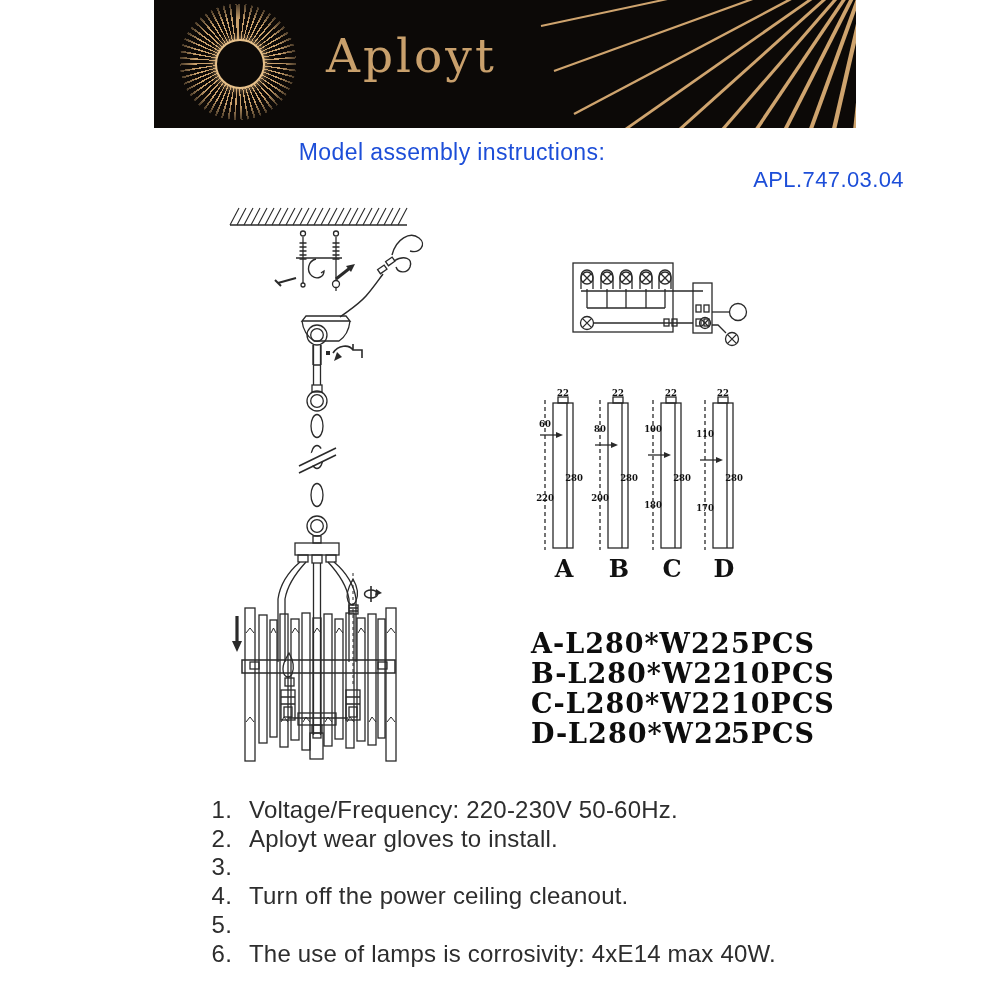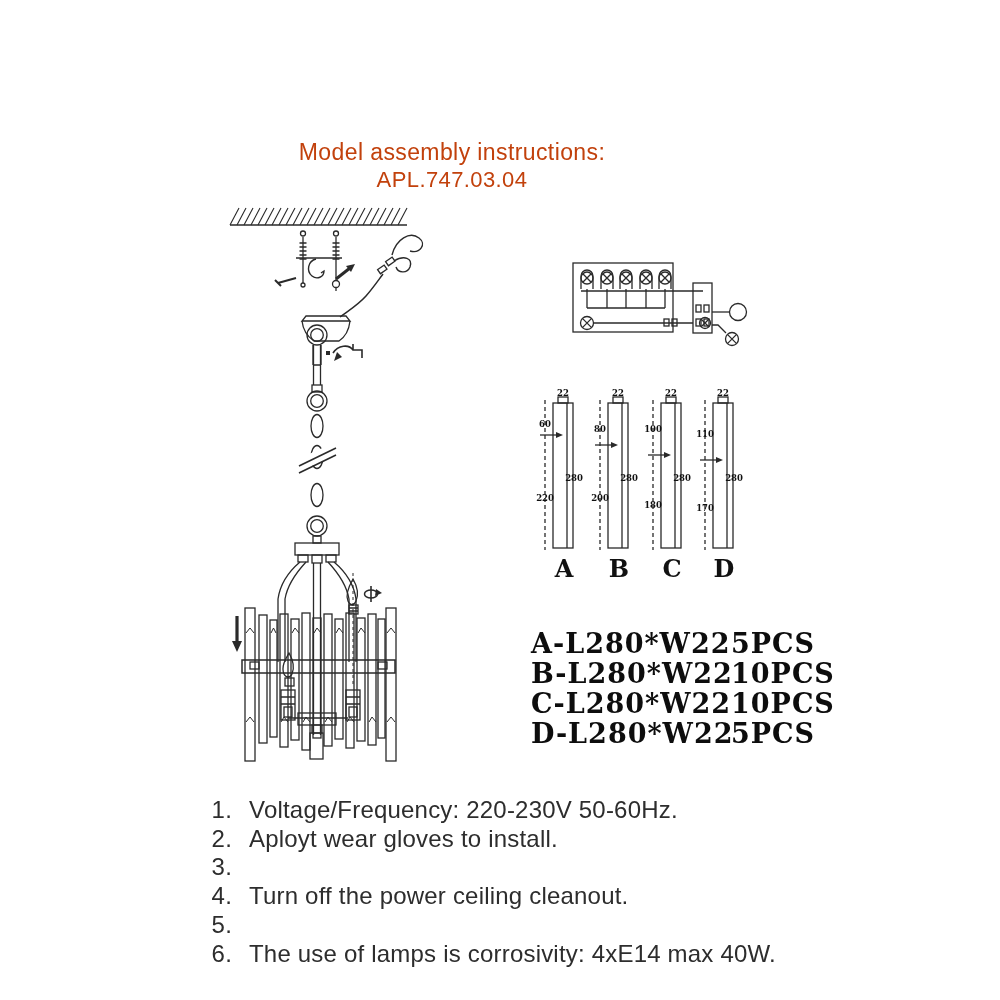--- a/index.html
+++ b/index.html
@@ -9,23 +9,23 @@
   #banner{position:absolute;left:154px;top:0;width:702px;height:128px;background:#0c0907;overflow:hidden;}
   #sunburst{position:absolute;left:26px;top:4px;width:116px;height:116px;border-radius:50%;
     background:repeating-conic-gradient(from 0deg,#c9a06c 0deg 2deg,transparent 2deg 6.5deg);}
   #sunburst-fade{position:absolute;left:26px;top:4px;width:116px;height:116px;border-radius:50%;
     background:radial-gradient(circle,rgba(12,9,7,0) 0 52%,#0c0907 80%);}
   #sunburst-core{position:absolute;left:61px;top:39px;width:46px;height:46px;border-radius:50%;
     background:#0c0907;border:2px solid #e6c08a;box-shadow:0 0 9px rgba(235,195,140,.95);}
   #brand{position:absolute;left:172px;top:32px;color:#c9a06c;font-family:"DejaVu Serif",serif;
     font-size:47px;font-weight:400;letter-spacing:3px;line-height:1;}
   
-  .title-line{position:absolute;left:0;width:904px;text-align:center;color:#c2410c;}
+  .title-line{position:absolute;left:0;width:904px;text-align:center;color:#1d4ed8;}
   #title1{top:139px;font-size:23px;letter-spacing:.4px;}
-  #title2{top:167px;font-size:22px;letter-spacing:.4px;}
+  #title2{top:167px;font-size:22px;letter-spacing:.4px;text-align:right;}
   
   svg{position:absolute;overflow:hidden;}
   .ln{stroke:#2a2a2a;fill:none;stroke-width:1.3;}
   .fl{fill:#2a2a2a;stroke:none;}
   .dim{font-family:"DejaVu Serif",serif;font-weight:700;fill:#111;}
   
   #parts{position:absolute;left:531px;top:629px;font-family:"DejaVu Serif",serif;
     font-weight:700;font-size:27px;color:#0d0d0d;line-height:30px;white-space:nowrap;}
   #parts .code{display:inline-block;width:186px;letter-spacing:1px;}
   #parts .qty{letter-spacing:1px;margin-left:14px;}
@@ -33,20 +33,42 @@
   #instructions{position:absolute;left:196px;top:796px;width:690px;color:#2d2d2d;
     font-size:24px;line-height:28.7px;letter-spacing:.2px;}
   #instructions .row{display:flex;}
   #instructions .num{width:36px;text-align:right;margin-right:17px;flex:none;}
 </style>
 </head>
 <body>
 
 <div id="page">
 
+  <div id="banner">
+    <div id="sunburst"></div>
+    <div id="sunburst-fade"></div>
+    <div id="sunburst-core"></div>
+    <div id="brand">Aployt</div>
+    <svg width="702" height="128" viewBox="0 0 702 128">
+      <g stroke="#cfa46e">
+        <line x1="720" y1="-45" x2="387" y2="26" stroke-width="2"></line>
+        <line x1="720" y1="-45" x2="400" y2="71" stroke-width="2.2"></line>
+        <line x1="720" y1="-45" x2="420" y2="114" stroke-width="2.5"></line>
+        <line x1="720" y1="-45" x2="442" y2="150" stroke-width="2.8"></line>
+        <line x1="720" y1="-45" x2="467" y2="182" stroke-width="3"></line>
+        <line x1="720" y1="-45" x2="497" y2="212" stroke-width="3.2"></line>
+        <line x1="720" y1="-45" x2="530" y2="237" stroke-width="3.5"></line>
+        <line x1="720" y1="-45" x2="566" y2="258" stroke-width="3.8"></line>
+        <line x1="720" y1="-45" x2="604" y2="275" stroke-width="4"></line>
+        <line x1="720" y1="-45" x2="644" y2="286" stroke-width="4.3"></line>
+        <line x1="720" y1="-45" x2="684" y2="293" stroke-width="4.6"></line>
+        <line x1="720" y1="-45" x2="718" y2="295" stroke-width="5"></line>
+      </g>
+    </svg>
+  </div>
 
   <div id="title1" class="title-line">Model assembly instructions:</div>
   <div id="title2" class="title-line">APL.747.03.04</div>
 
   <svg style="left:150px;top:195px" width="340" height="600" viewBox="0 0 340 600">
     <g class="ln">
 
       <line x1="80" y1="30" x2="257" y2="30" stroke-width="1.6"></line>
       <path d="M80 30L89 13M87 30L96 13M94 30L103 13M101 30L110 13M108 30L117 13M115 30L124 13M122 30L131 13M129 30L138 13M136 30L145 13M143 30L152 13M150 30L159 13M157 30L166 13M164 30L173 13M171 30L180 13M178 30L187 13M185 30L194 13M192 30L201 13M199 30L208 13M206 30L215 13M213 30L222 13M220 30L229 13M227 30L236 13M234 30L243 13M241 30L250 13M248 30L257 13" stroke-width="1.1"></path>
 

